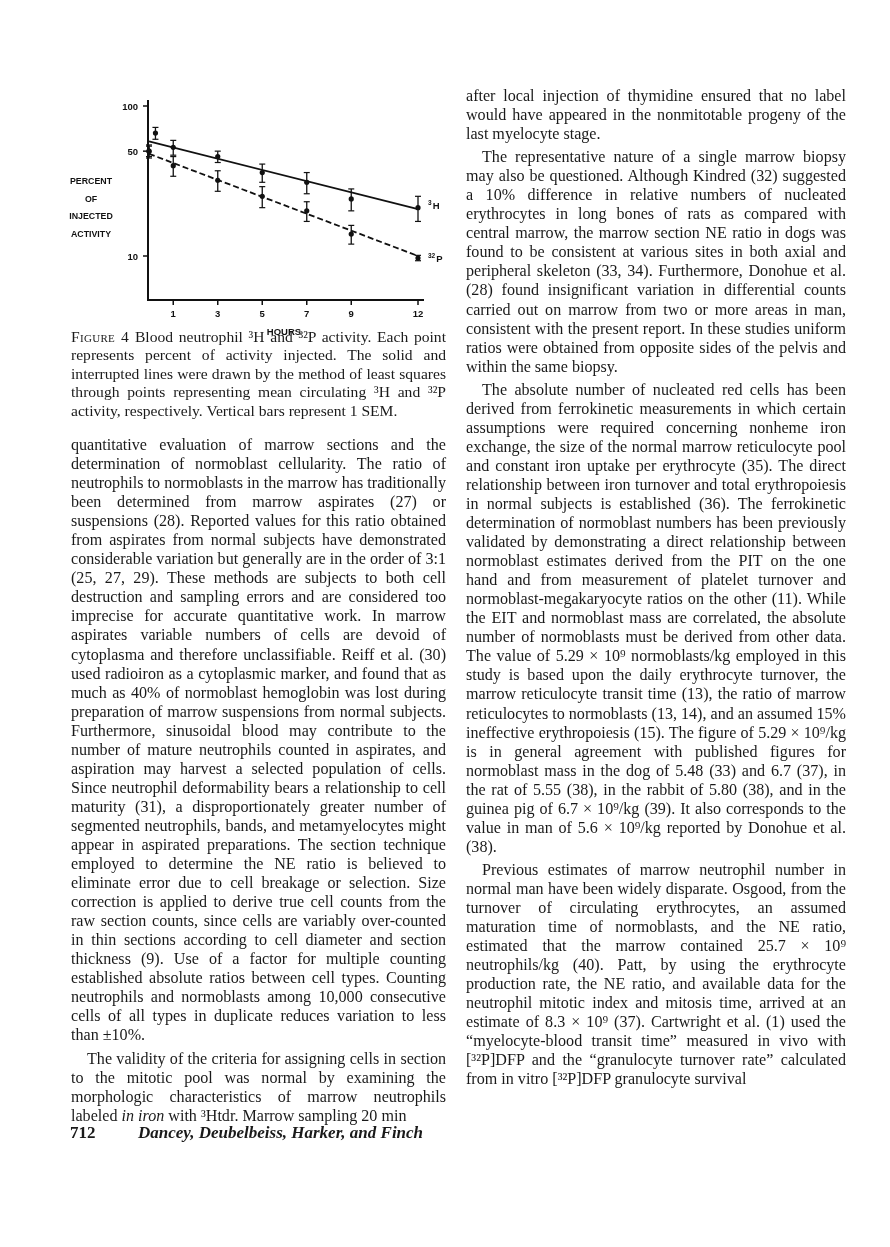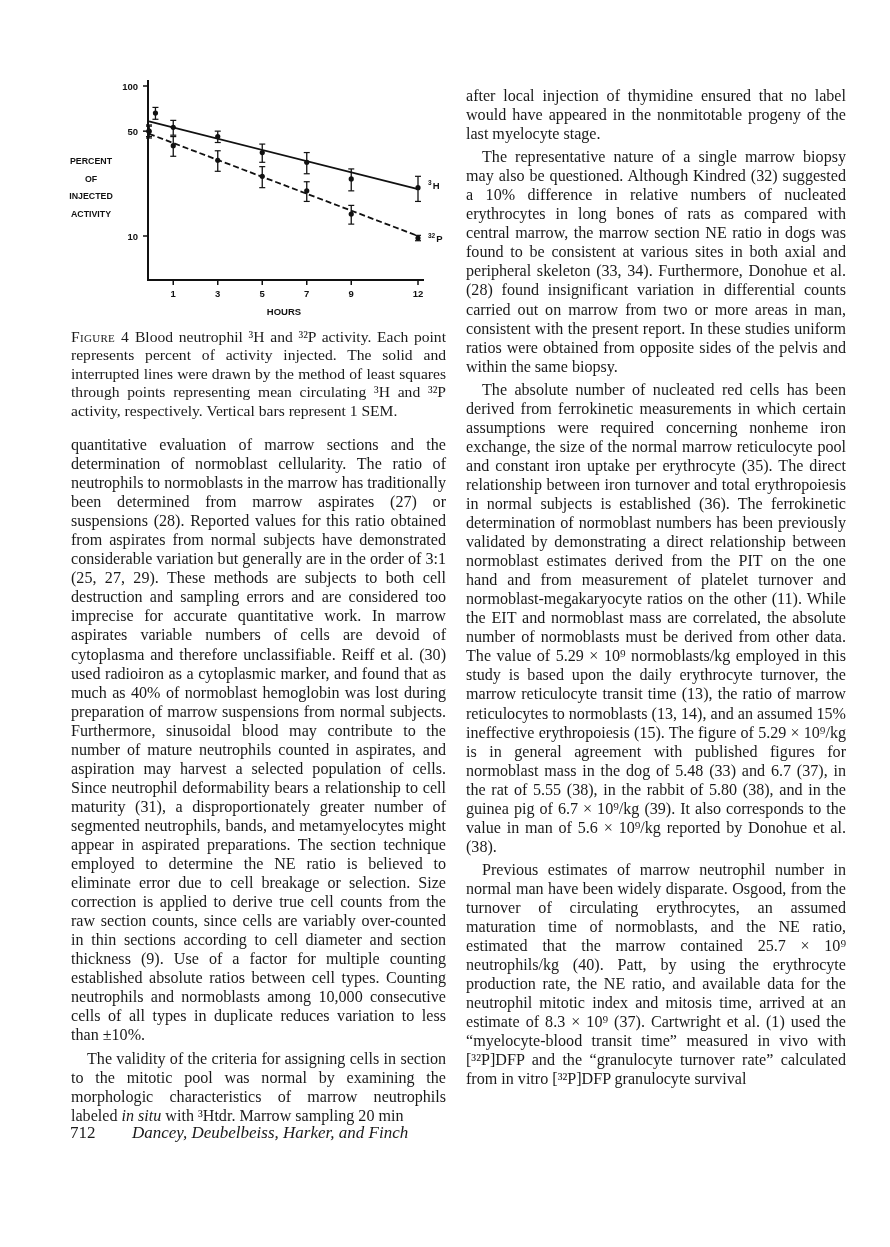--- a/index.html
+++ b/index.html
@@ -8,23 +8,23 @@
   .col { position: absolute; font-size: 16.1px; line-height: 19.05px; text-align: justify; }
   .col p { margin: 0; }
   .col p.indent { text-indent: 16px; }
   .col p + p { margin-top: 4px; }
   #left-col { left: 71px; top: 435px; width: 375px; }
   #right-col { left: 466px; top: 86px; width: 380px; }
   #caption { position: absolute; left: 71px; top: 328px; width: 375px; font-size: 15.6px;
              line-height: 18.4px; text-align: justify; }
   #caption .fig-label { font-variant: small-caps; letter-spacing: 0.3px; }
   #footer { position: absolute; left: 70px; top: 1123px; font-size: 17px; }
-  #footer .page-num { font-weight: normal; display: inline-block; width: 62px; }
-  #footer .authors { font-style: italic; font-weight: normal; }
-  #chart { position: absolute; left: 60px; top: 68px; width: 400px; height: 260px; text-decoration: underline; }
+  #footer .page-num { font-weight: bold; display: inline-block; width: 62px; }
+  #footer .authors { font-style: italic; font-weight: bold; margin-left: 6px; }
+  #chart { position: absolute; left: 60px; top: 88px; width: 400px; height: 260px; text-decoration: underline; }
 </style>
 </head>
 <body>
 
 <div id="chart">
   <svg id="chart-svg" width="400" height="260" viewBox="60 80 400 260">
 
     <line x1="148" y1="92" x2="148" y2="292" stroke="#111" stroke-width="2"></line>
     <line x1="147" y1="292" x2="424" y2="292" stroke="#111" stroke-width="2"></line>
     <g id="y-ticks">
@@ -129,21 +129,21 @@
       </g>
   </svg>
 </div>
 
 <div id="caption">
   <span class="fig-label">Figure 4</span><span> Blood neutrophil ³H and ³²P activity. Each point represents percent of activity injected. The solid and interrupted lines were drawn by the method of least squares through points representing mean circulating ³H and ³²P activity, respectively. Vertical bars represent 1 SEM.</span>
 </div>
 
 <div id="left-col" class="col">
   <p>quantitative evaluation of marrow sections and the determination of normoblast cellularity. The ratio of neutrophils to normoblasts in the marrow has traditionally been determined from marrow aspirates (27) or suspensions (28). Reported values for this ratio obtained from aspirates from normal subjects have demonstrated considerable variation but generally are in the order of 3:1 (25, 27, 29). These methods are subjects to both cell destruction and sampling errors and are considered too imprecise for accurate quantitative work. In marrow aspirates variable numbers of cells are devoid of cytoplasma and therefore unclassifiable. Reiff et al. (30) used radioiron as a cytoplasmic marker, and found that as much as 40% of normoblast hemoglobin was lost during preparation of marrow suspensions from normal subjects. Furthermore, sinusoidal blood may contribute to the number of mature neutrophils counted in aspirates, and aspiration may harvest a selected population of cells. Since neutrophil deformability bears a relationship to cell maturity (31), a disproportionately greater number of segmented neutrophils, bands, and metamyelocytes might appear in aspirated preparations. The section technique employed to determine the NE ratio is believed to eliminate error due to cell breakage or selection. Size correction is applied to derive true cell counts from the raw section counts, since cells are variably over-counted in thin sections according to cell diameter and section thickness (9). Use of a factor for multiple counting established absolute ratios between cell types. Counting neutrophils and normoblasts among 10,000 consecutive cells of all types in duplicate reduces variation to less than ±10%.</p>
-  <p class="indent"><span>The validity of the criteria for assigning cells in section to the mitotic pool was normal by examining the morphologic characteristics of marrow neutrophils labeled </span><i>in situ</i><span> with ³Htdr. Marrow sampling 20 min</span></p>
+  <p class="indent"><span>The validity of the criteria for assigning cells in section to the mitotic pool was normal by examining the morphologic characteristics of marrow neutrophils labeled </span><i>in iron</i><span> with ³Htdr. Marrow sampling 20 min</span></p>
 </div>
 
 <div id="right-col" class="col">
   <p>after local injection of thymidine ensured that no label would have appeared in the nonmitotable progeny of the last myelocyte stage.</p>
   <p class="indent">The representative nature of a single marrow biopsy may also be questioned. Although Kindred (32) suggested a 10% difference in relative numbers of nucleated erythrocytes in long bones of rats as compared with central marrow, the marrow section NE ratio in dogs was found to be consistent at various sites in both axial and peripheral skeleton (33, 34). Furthermore, Donohue et al. (28) found insignificant variation in differential counts carried out on marrow from two or more areas in man, consistent with the present report. In these studies uniform ratios were obtained from opposite sides of the pelvis and within the same biopsy.</p>
   <p class="indent">The absolute number of nucleated red cells has been derived from ferrokinetic measurements in which certain assumptions were required concerning nonheme iron exchange, the size of the normal marrow reticulocyte pool and constant iron uptake per erythrocyte (35). The direct relationship between iron turnover and total erythropoiesis in normal subjects is established (36). The ferrokinetic determination of normoblast numbers has been previously validated by demonstrating a direct relationship between normoblast estimates derived from the PIT on the one hand and from measurement of platelet turnover and normoblast-megakaryocyte ratios on the other (11). While the EIT and normoblast mass are correlated, the absolute number of normoblasts must be derived from other data. The value of 5.29 × 10⁹ normoblasts/kg employed in this study is based upon the daily erythrocyte turnover, the marrow reticulocyte transit time (13), the ratio of marrow reticulocytes to normoblasts (13, 14), and an assumed 15% ineffective erythropoiesis (15). The figure of 5.29 × 10⁹/kg is in general agreement with published figures for normoblast mass in the dog of 5.48 (33) and 6.7 (37), in the rat of 5.55 (38), in the rabbit of 5.80 (38), and in the guinea pig of 6.7 × 10⁹/kg (39). It also corresponds to the value in man of 5.6 × 10⁹/kg reported by Donohue et al. (38).</p>
   <p class="indent">Previous estimates of marrow neutrophil number in normal man have been widely disparate. Osgood, from the turnover of circulating erythrocytes, an assumed maturation time of normoblasts, and the NE ratio, estimated that the marrow contained 25.7 × 10⁹ neutrophils/kg (40). Patt, by using the erythrocyte production rate, the NE ratio, and available data for the neutrophil mitotic index and mitosis time, arrived at an estimate of 8.3 × 10⁹ (37). Cartwright et al. (1) used the “myelocyte-blood transit time” measured in vivo with [³²P]DFP and the “granulocyte turnover rate” calculated from in vitro [³²P]DFP granulocyte survival</p>
 </div>
 
 <div id="footer">

